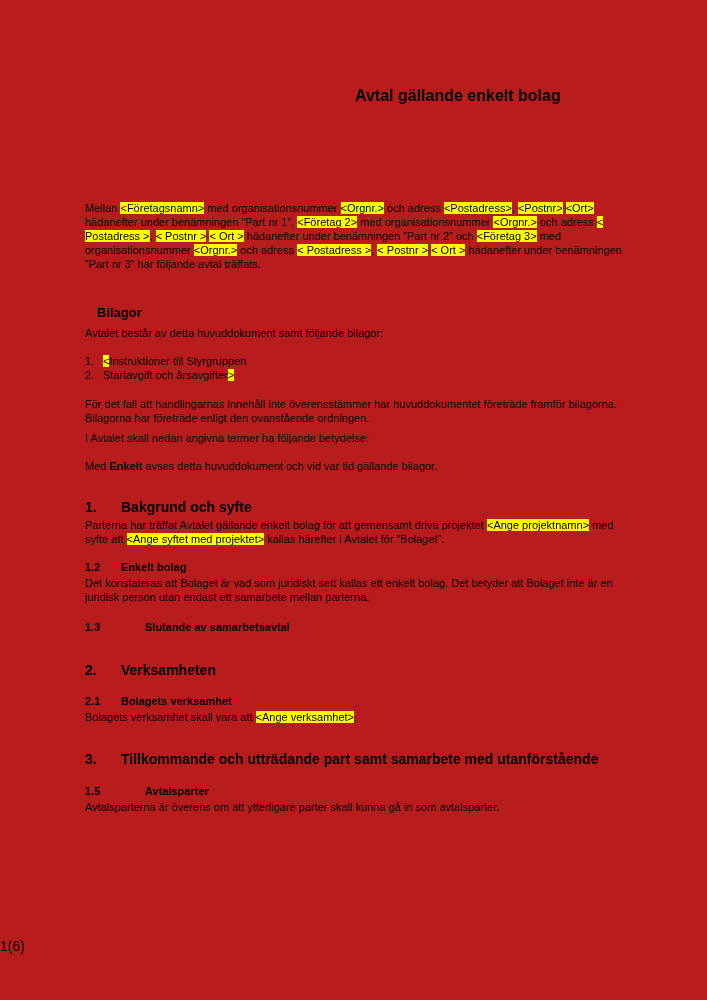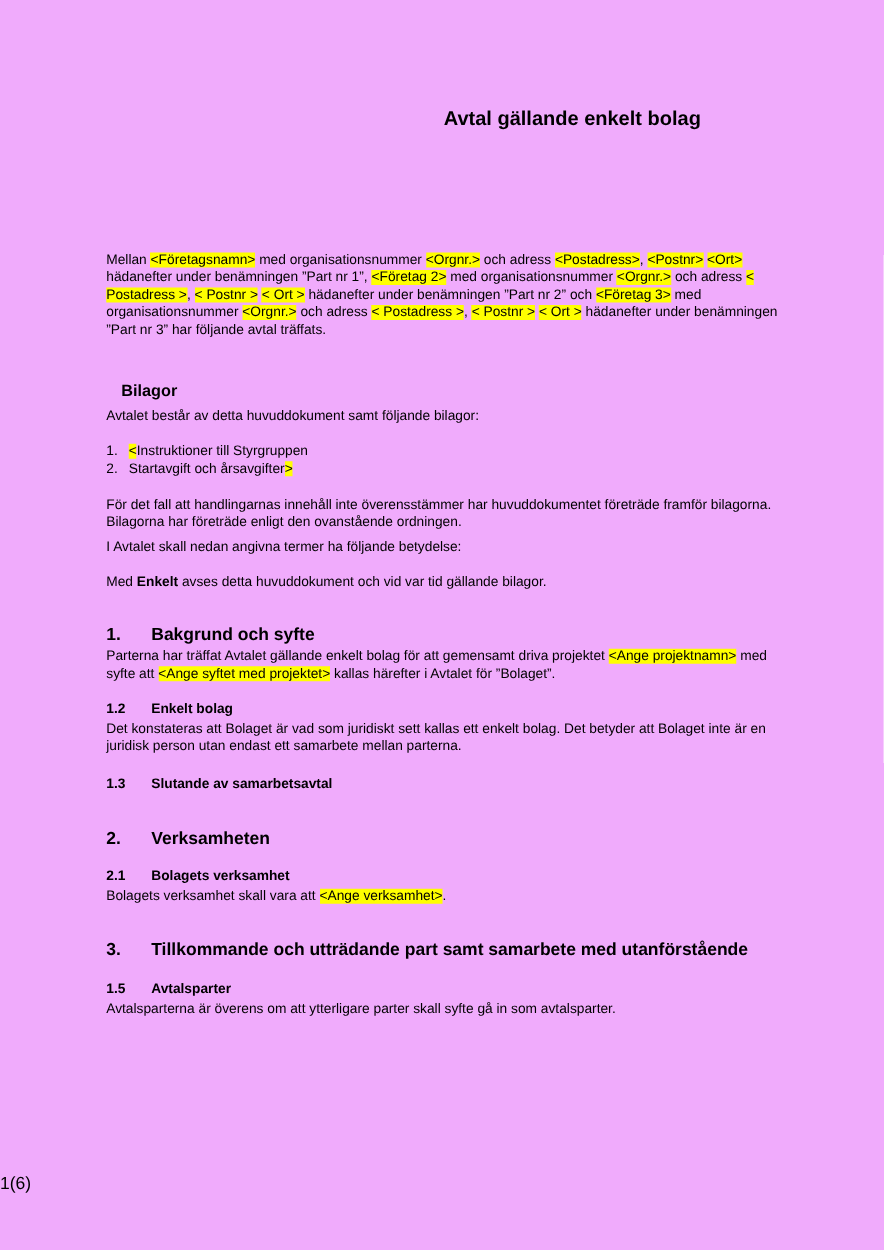--- a/index.html
+++ b/index.html
@@ -1,20 +1,20 @@
 <!DOCTYPE html>
 <html style="--hl: #ffff00;"><head>
 <meta charset="utf-8">
 <style>
   html, body { margin: 0; padding: 0; background: #ffffff; }
   .page {
     position: relative;
     width: 707px;
     height: 1000px;
-    background: #f0abfc;
+    background: #b91c1c;
     color: #000000;
     font-family: "Liberation Sans", sans-serif;
     font-size: 11px;
     line-height: 14px;
     overflow: hidden;
   }
   .content { padding: 86px 85px 0 85px; }
   p { margin: 0; }
 
   .doc-title {
@@ -53,21 +53,21 @@
   .h3 .num { width: 36px; flex: none; }
 
   .list-row { display: flex; }
   .list-num { width: 18px; flex: none; }
 
   .mt2  { margin-top: 2px; }
   .mt5  { margin-top: 5px; }
   .mt6  { margin-top: 6px; }
   .mt14 { margin-top: 14px; }
   .mt15 { margin-top: 15px; }
-  .mt16 { margin-top: 16px; }
+  .mt16 { margin-top: 16px; gap: 24px; }
   .mt26 { margin-top: 26px; }
   .mt27 { margin-top: 27px; }
   .mt28 { margin-top: 28px; }
   .mt34 { margin-top: 34px; padding-left: 12px; }
   .mt96 { margin-top: 96px; }
 
   .footer {
     position: absolute;
     left: 0;
     right: 0;
@@ -137,18 +137,18 @@
 
     <div class="h1 mt27">
       <span class="num">3.</span>
       <span>Tillkommande och utträdande part samt samarbete med utanförstående</span>
     </div>
 
     <div class="h3 mt16">
       <span class="num">1.5</span>
       <span>Avtalsparter</span>
     </div>
-    <p class="mt2"><span>Avtalsparterna är överens om att ytterligare parter skall syfte gå in som avtalsparter.</span></p>
+    <p class="mt2"><span>Avtalsparterna är överens om att ytterligare parter skall kunna gå in som avtalsparter.</span></p>
 
   </div>
 
   <div class="footer">1(6)</div>
 </div>
 
 </body></html>

